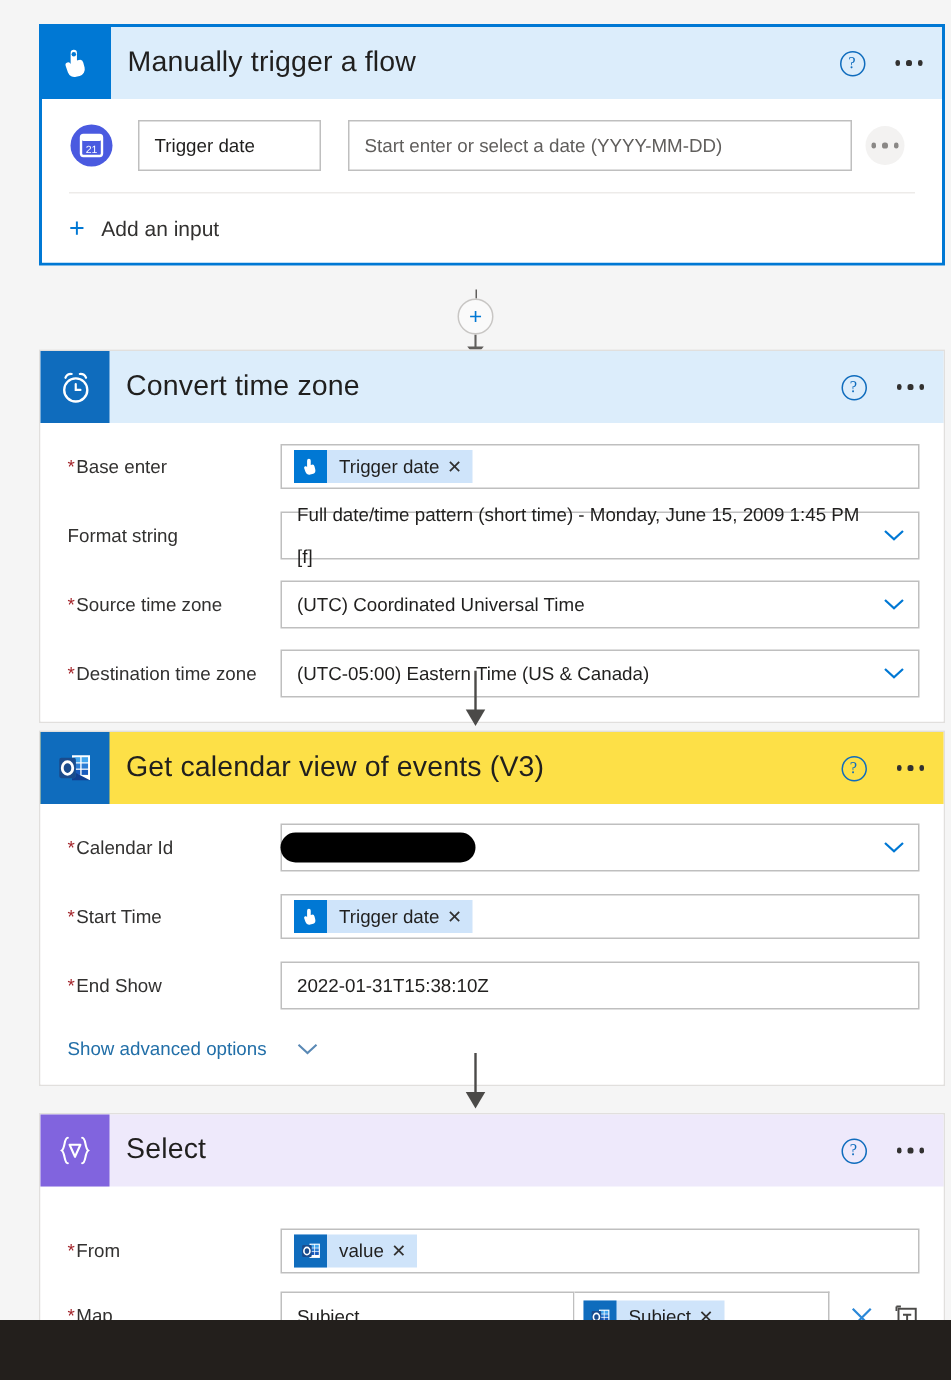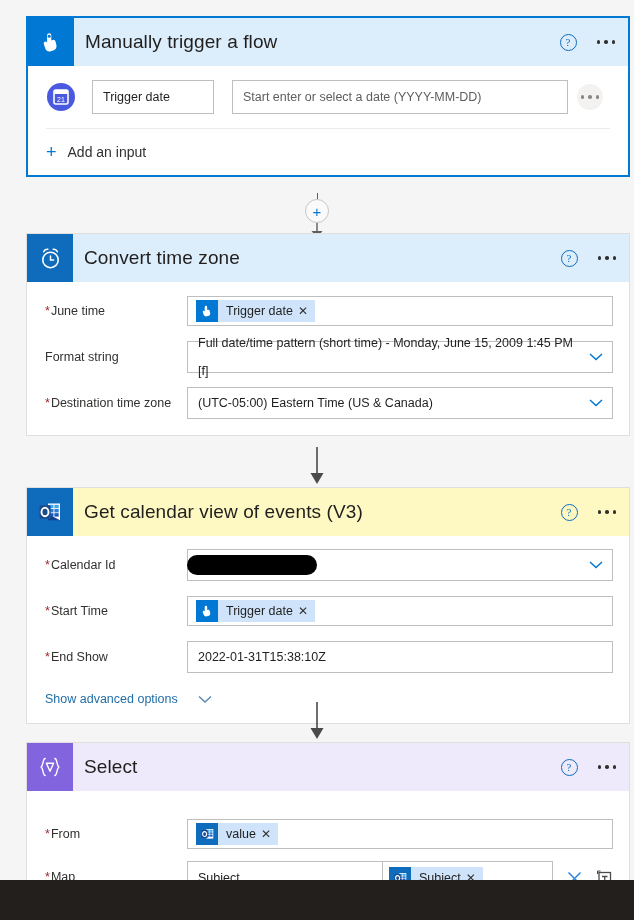--- a/index.html
+++ b/index.html
@@ -299,21 +299,21 @@
         <div class="ellipsis">
             <i></i>
             <i></i>
             <i></i>
           </div>
       </div>
     </div>
     <div class="card-body" style="padding:10px 0 14px;">
 
       <div class="row" style="margin-bottom:9px;">
-        <div class="lbl"><span class="req">*</span><span>June time</span></div>
+        <div class="lbl"><span class="req">*</span><span>Base enter</span></div>
         <div class="ctrl" style="height:30px;">
           <span class="token">
             <span class="tico" style="background:#0078d4">
               <svg width="14" height="14" viewBox="0 0 24 24">
                 <path d="M10.2 3.2a2.1 2.1 0 0 1 2.1 2.1v5.1l1.3-.4a2.3 2.3 0 0 1 2.9 1.6l.9 3.4a4.6 4.6 0 0 1-3.3 5.6l-2.4.6a4.6 4.6 0 0 1-5.4-2.8L4.8 14a1.8 1.8 0 0 1 1.1-2.3 1.8 1.8 0 0 1 2.2 1v-7.4a2.1 2.1 0 0 1 2.1-2.1z" fill="#ffffff"></path>
               </svg>
             </span>
             <span class="tlabel">Trigger date</span>
             <span class="tx">✕</span>
           </span>
@@ -323,20 +323,29 @@
       <div class="row" style="margin-bottom:9px;">
         <div class="lbl"><span>Format string</span></div>
         <div class="ctrl plain" style="height:32px;padding-right:32px;">
           <span class="txt">Full date/time pattern (short time) - Monday, June 15, 2009 1:45 PM [f]</span>
           <svg class="chev" viewBox="0 0 14 9">
               <path d="M1 1.5 L7 7 L13 1.5" stroke="#0078d4" stroke-width="1.5" fill="none"></path>
             </svg>
         </div>
       </div>
 
+      <div class="row" style="margin-bottom:9px;">
+        <div class="lbl"><span class="req">*</span><span>Source time zone</span></div>
+        <div class="ctrl plain" style="height:32px;padding-right:32px;">
+          <span class="txt">(UTC) Coordinated Universal Time</span>
+          <svg class="chev" viewBox="0 0 14 9">
+              <path d="M1 1.5 L7 7 L13 1.5" stroke="#0078d4" stroke-width="1.5" fill="none"></path>
+            </svg>
+        </div>
+      </div>
 
       <div class="row">
         <div class="lbl"><span class="req">*</span><span>Destination time zone</span></div>
         <div class="ctrl plain" style="height:32px;padding-right:32px;">
           <span class="txt">(UTC-05:00) Eastern Time (US &amp; Canada)</span>
           <svg class="chev" viewBox="0 0 14 9">
               <path d="M1 1.5 L7 7 L13 1.5" stroke="#0078d4" stroke-width="1.5" fill="none"></path>
             </svg>
         </div>
       </div>
@@ -345,21 +354,21 @@
   </div>
 
   <div class="conn" style="top:447px;">
     <svg width="22" height="38" viewBox="0 0 22 38">
       <path d="M11 0 V28" stroke="#4b4a48" stroke-width="1.6" fill="none"></path>
       <path d="M4.5 26 L11 37 L17.5 26 Z" fill="#4b4a48"></path>
     </svg>
   </div>
 
   <div class="card" style="top:487px;">
-    <div class="card-head" style="background:#fef9c3">
+    <div class="card-head" style="background:#fde047">
       <div class="card-icon" style="background:#0f6cbd">
         <svg width="26" height="24" viewBox="0 0 26 24" class="sq">
           <rect x="11" y="3.5" width="12" height="16.5" fill="#ffffff"></rect>
           <rect x="12.2" y="4.8" width="4.3" height="3.4" fill="#41a5ee"></rect>
           <rect x="17.4" y="4.8" width="4.3" height="3.4" fill="#41a5ee"></rect>
           <rect x="12.2" y="9" width="4.3" height="3.4" fill="#2b7cd3"></rect>
           <rect x="17.4" y="9" width="4.3" height="3.4" fill="#2b7cd3"></rect>
           <rect x="12.2" y="13.2" width="4.3" height="3.4" fill="#185abd"></rect>
           <rect x="17.4" y="13.2" width="4.3" height="3.4" fill="#185abd"></rect>
           <path d="M11 14 L23 20.2 H11 Z" fill="#103f91"></path>

